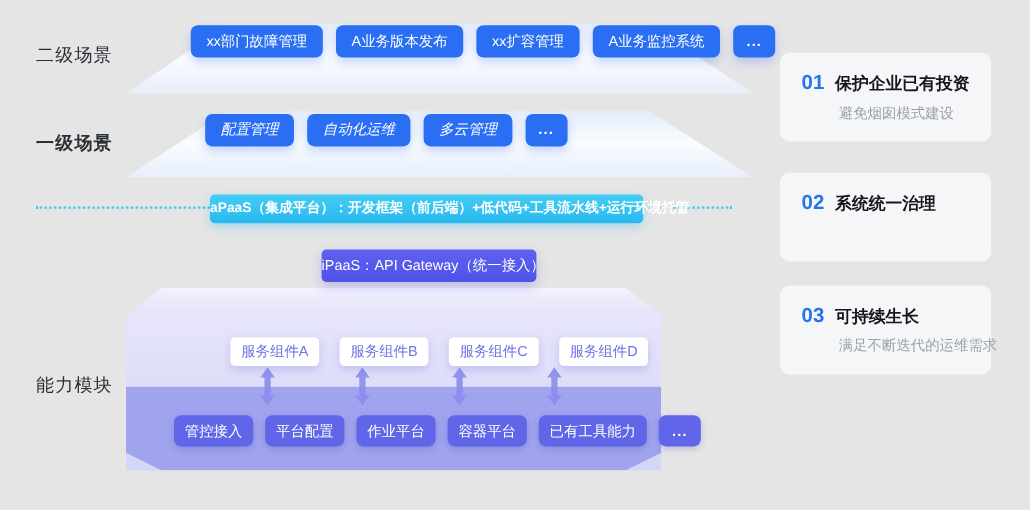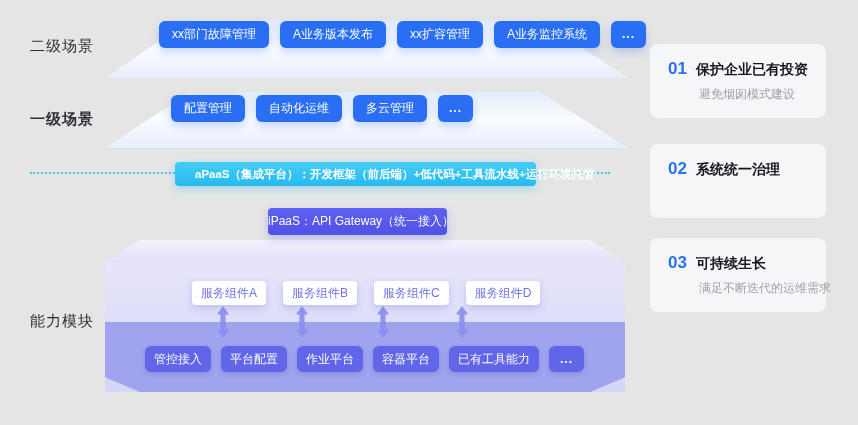--- a/index.html
+++ b/index.html
@@ -16,42 +16,42 @@
   
   .platform { position:absolute; left:105px; width:523px;
     background:linear-gradient(180deg,#e3ecfb 0%, #fafcff 48%, #e7eefb 100%);
     clip-path:polygon(16.3% 0%, 83.2% 0%, 100% 100%, 0% 100%); }
   #platform-l2 { top:20px; height:58px; }
   #platform-l1 { top:92px; height:56px; }
 
   
   .chip-row { position:absolute; display:flex; gap:11px; align-items:center; }
   #row-l2 { top:21px; left:159px; }
-  #row-l1 { top:95px; left:171px; }
+  #row-l1 { top:95px; left:171px;font-style:italic; }
   .chip-blue { height:27px; line-height:27px; padding:0 13px; border-radius:6px;
     background:#2a6ef4; color:#ffffff; font-size:12px; white-space:nowrap; text-align:center;
     box-shadow:0 4px 8px rgba(42,110,244,0.25); }
   .chip-blue.dots { padding:0 11px; letter-spacing:1px; font-weight:700; }
 
   
   .apaas-line { position:absolute; top:172px; left:30px; width:580px; height:0;
     border-top:2px dotted #3ec9f1; }
   .apaas-pill { position:absolute; top:162px; left:175px; width:361px; height:24px;
     background:linear-gradient(180deg,#45cdf5,#27b9ee); border-radius:4px;
     color:#ffffff; font-size:11.5px; font-weight:700; line-height:24px; text-align:center;
-    white-space:nowrap; box-shadow:0 3px 8px rgba(41,190,240,0.35); z-index:2;padding-left:20px; }
+    white-space:nowrap; box-shadow:0 3px 8px rgba(41,190,240,0.35); z-index:2; }
 
   
   .ipaas-btn { position:absolute; top:208px; left:268px; width:179px; height:27px;
     background:linear-gradient(180deg,#5d60f0,#4f52e6); border-radius:4px; color:#ffffff;
     font-size:12px; line-height:27px; text-align:center; white-space:nowrap;
     box-shadow:0 4px 10px rgba(85,88,235,0.30); z-index:2; }
 
   
-  .cap-box { position:absolute; left:105px; top:240px; width:520px; height:152px; }
+  .cap-box { position:absolute; left:105px; top:240px; width:446px; height:152px; }
   .cap-top-face { position:absolute; top:0; left:0; width:100%; height:22px;
     background:linear-gradient(180deg,#f3f2fd,#e3e2fa);
     clip-path:polygon(6.7% 0%, 93.3% 0%, 100% 100%, 0% 100%); }
   .cap-body { position:absolute; top:22px; left:0; width:100%; height:130px;
     background:linear-gradient(180deg,#e6e5fb,#d5d5f7); }
   .cap-band { position:absolute; top:82px; left:0; width:100%; height:70px;
     background:#a0a3ee;
     clip-path:polygon(0% 0%, 100% 0%, 100% 79%, 93.3% 100%, 6.7% 100%, 0% 79%); }
 
   .svc-row { position:absolute; top:41px; left:87px; display:flex; gap:17px; z-index:2; }

